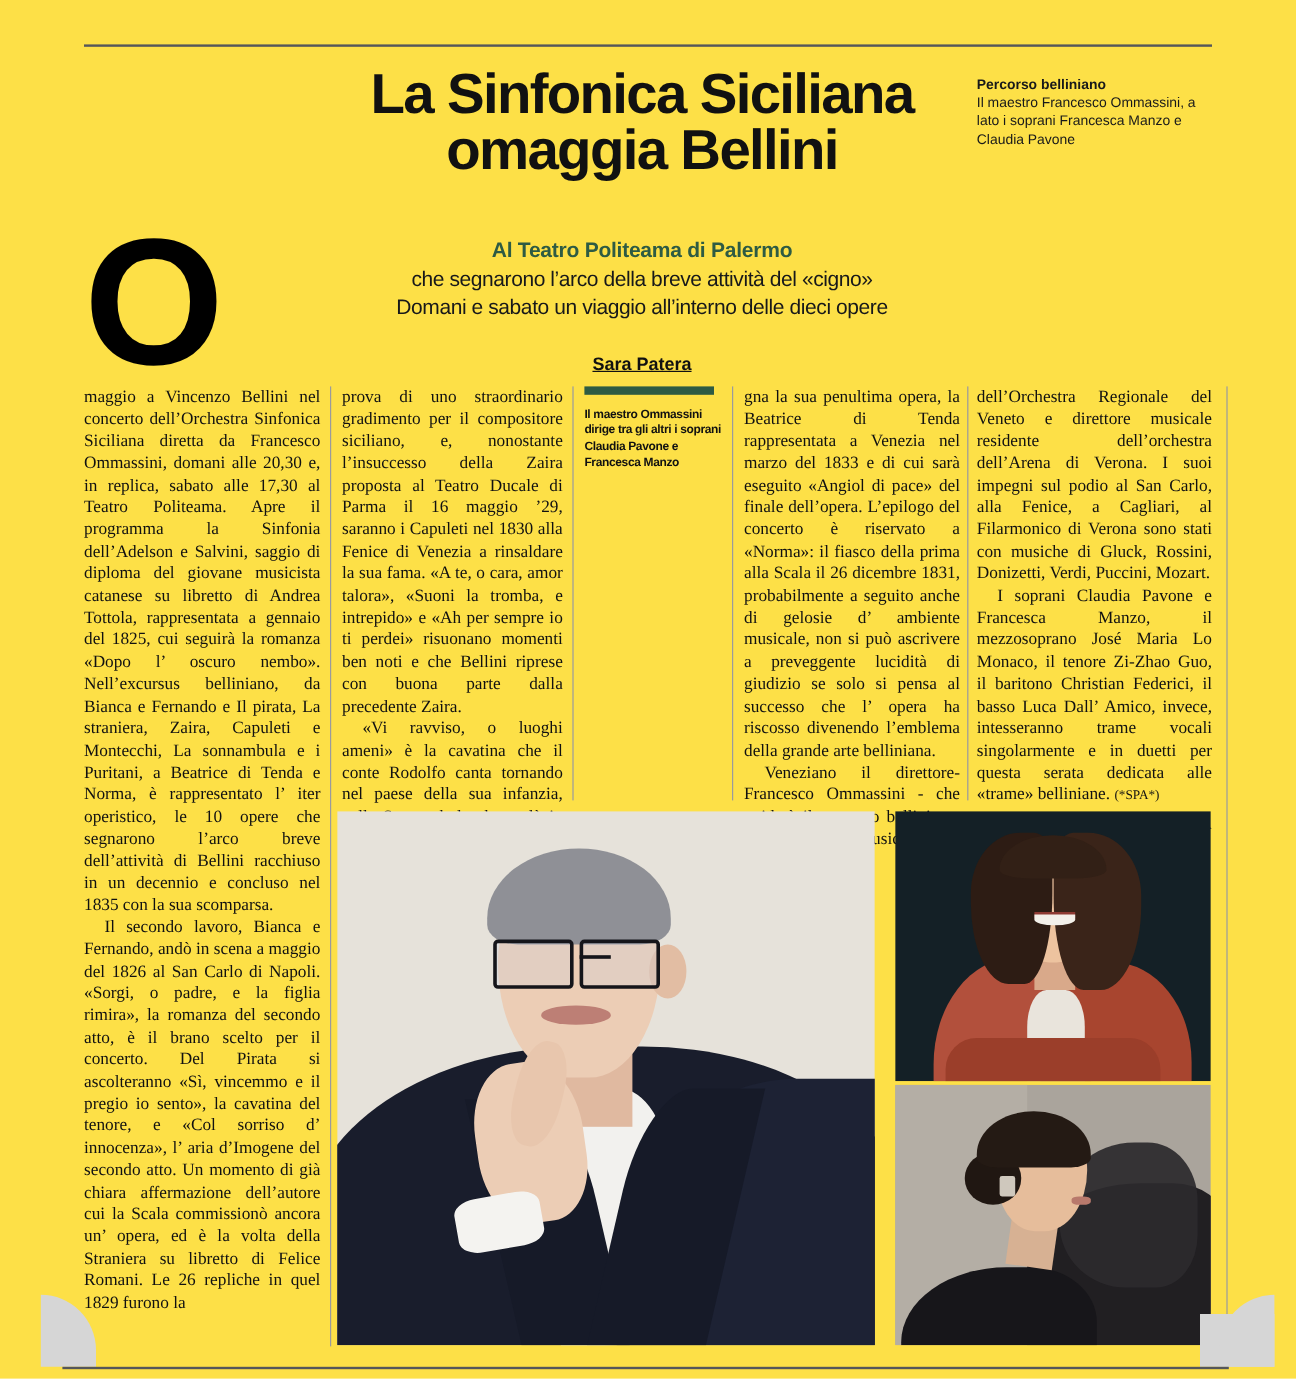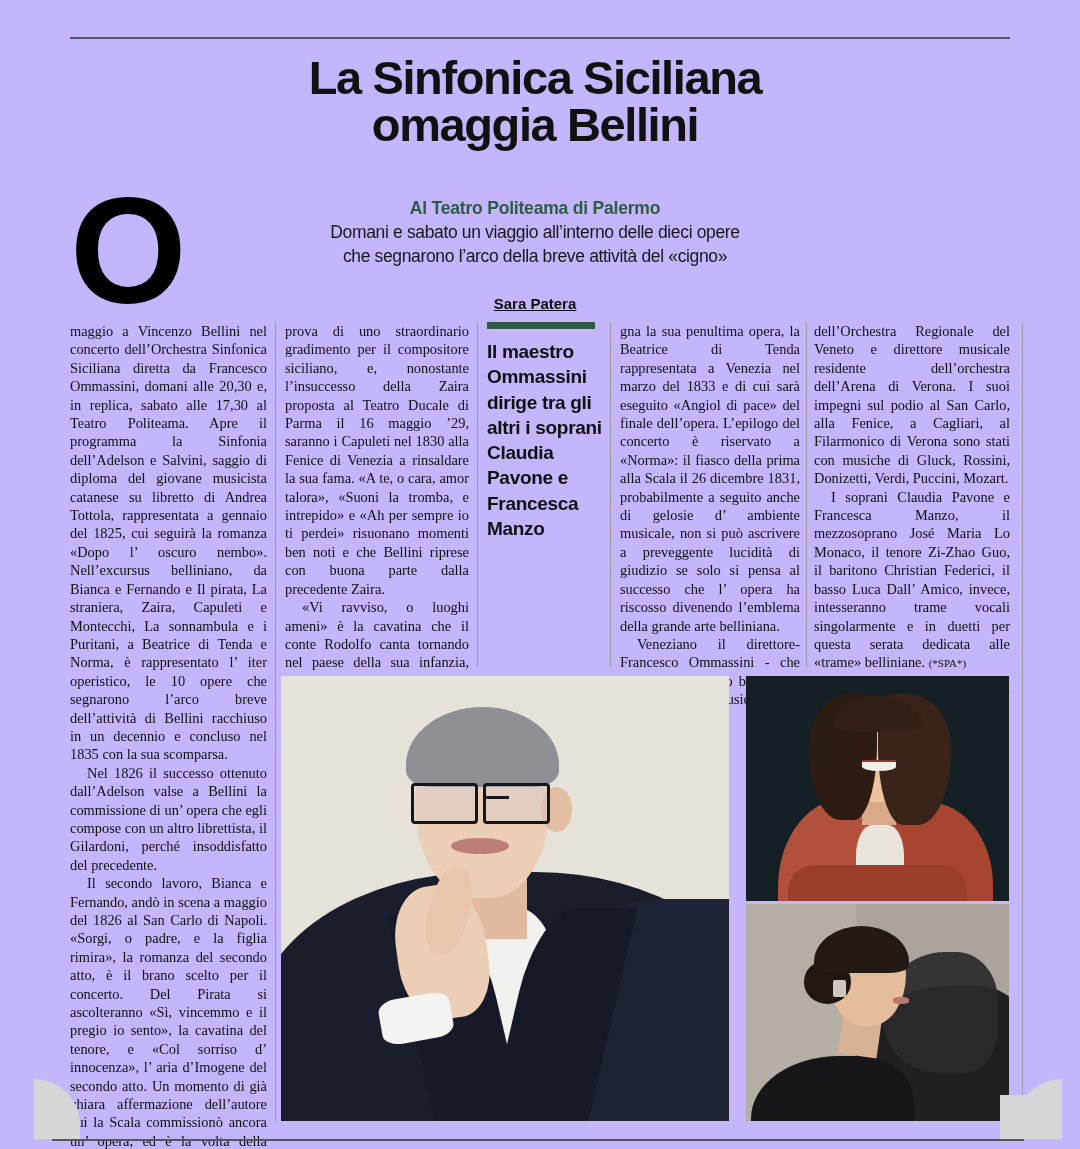--- a/index.html
+++ b/index.html
@@ -9,21 +9,21 @@
     height: 1149px;
     background: #ffffff;
     font-family: "Liberation Serif", serif;
     overflow: hidden;
   }
 
   .page {
     position: relative;
     width: 1080px;
     height: 1149px;
-    background: #c4b5fd;
+    background: #fde047;
   }
 
   
   .top-rule {
     position: absolute;
     left: 70px; top: 37px;
     width: 940px; height: 2px;
     background: #55565a;
   }
   .bottom-rule {
@@ -161,21 +161,21 @@
     left: 487px; top: 322px;
     width: 108px; height: 7px;
     background: #2e5b43;
   }
   .pullquote {
     position: absolute;
     left: 487px; top: 339px;
     width: 120px;
     font-family: "Liberation Sans", sans-serif;
     font-weight: bold;
-    font-size: 19px;
+    font-size: 10px;
     line-height: 1.33;
     color: #111111;
     letter-spacing: -0.3px;
   }
 
   .copyright {
     font-family: "Liberation Serif", serif;
     font-variant: small-caps;
     font-size: 10.5px;
     text-align: right;
@@ -355,39 +355,42 @@
 </head>
 <body>
 
 <div class="page">
 
   <div class="top-rule"></div>
 
   <div class="headline-zone">
     <h1 class="headline">La Sinfonica Siciliana omaggia Bellini</h1>
     <div class="kicker">Al Teatro Politeama di Palermo</div>
+    <div class="standfirst">che segnarono l’arco della breve attività del «cigno»</div>
     <div class="standfirst">Domani e sabato un viaggio all’interno delle dieci opere</div>
-    <div class="standfirst">che segnarono l’arco della breve attività del «cigno»</div>
     <div class="byline">Sara Patera</div>
   </div>
 
+  <div class="caption-box">
+    <div class="caption-title">Percorso belliniano</div>
+    <div class="caption-body">Il maestro Francesco Ommassini, a lato i soprani Francesca Manzo e Claudia Pavone</div>
+  </div>
 
   <div class="vrule" id="vr1"></div>
   <div class="vrule" id="vr2"></div>
   <div class="vrule" id="vr3"></div>
   <div class="vrule" id="vr4"></div>
   <div class="vrule" id="vr5"></div>
 
   <div class="dropcap-wrap">
     <span class="dropcap">O</span>
   </div>
 
   <div class="col" id="col1">
     <p class="first">maggio a Vincenzo Bellini nel concerto dell’Orchestra Sinfonica Siciliana diretta da Francesco Ommassini, domani alle 20,30 e, in replica, sabato alle 17,30 al Teatro Politeama. Apre il programma la Sinfonia dell’Adelson e Salvini, saggio di diploma del giovane musicista catanese su libretto di Andrea Tottola, rappresentata a gennaio del 1825, cui seguirà la romanza «Dopo l’ oscuro nembo». Nell’excursus belliniano, da Bianca e Fernando e Il pirata, La straniera, Zaira, Capuleti e Montecchi, La sonnambula e i Puritani, a Beatrice di Tenda e Norma, è rappresentato l’ iter operistico, le 10 opere che segnarono l’arco breve dell’attività di Bellini racchiuso in un decennio e concluso nel 1835 con la sua scomparsa.</p>
-    <p>Nel 1826 il successo ottenuto dall’Adelson valse a Bellini la commissione di un’ opera che egli compose con un altro librettista, il Gilardoni, perché insoddisfatto del precedente.</p>
     <p>Il secondo lavoro, Bianca e Fernando, andò in scena a maggio del 1826 al San Carlo di Napoli. «Sorgi, o padre, e la figlia rimira», la romanza del secondo atto, è il brano scelto per il concerto. Del Pirata si ascolteranno «Sì, vincemmo e il pregio io sento», la cavatina del tenore, e «Col sorriso d’ innocenza», l’ aria d’Imogene del secondo atto. Un momento di già chiara affermazione dell’autore cui la Scala commissionò ancora un’ opera, ed è la volta della Straniera su libretto di Felice Romani. Le 26 repliche in quel 1829 furono la</p>
   </div>
 
   <div class="col" id="col2">
     <p class="first">prova di uno straordinario gradimento per il compositore siciliano, e, nonostante l’insuccesso della Zaira proposta al Teatro Ducale di Parma il 16 maggio ’29, saranno i Capuleti nel 1830 alla Fenice di Venezia a rinsaldare la sua fama. «A te, o cara, amor talora», «Suoni la tromba, e intrepido» e «Ah per sempre io ti perdei» risuonano momenti ben noti e che Bellini riprese con buona parte dalla precedente Zaira.</p>
     <p>«Vi ravviso, o luoghi ameni» è la cavatina che il conte Rodolfo canta tornando nel paese della sua infanzia, nella Sonnambula che andò in scena al Carcano di Milano nel 1831. Ancora un insuccesso se-</p>
   </div>
 
   <div class="pullquote-rule"></div>
   <div class="pullquote">Il maestro Ommassini dirige tra gli altri i soprani Claudia Pavone e Francesca Manzo</div>

